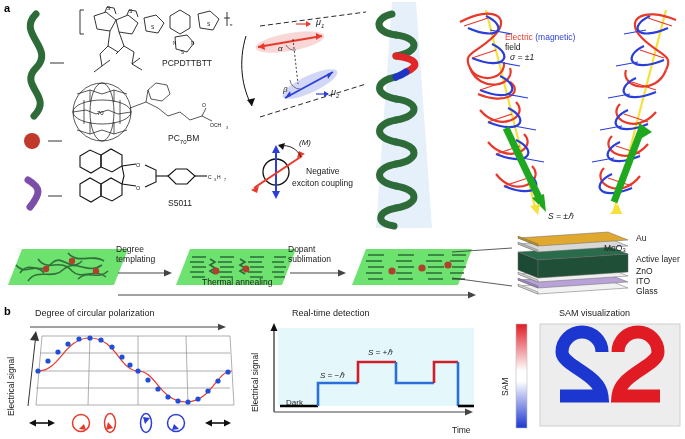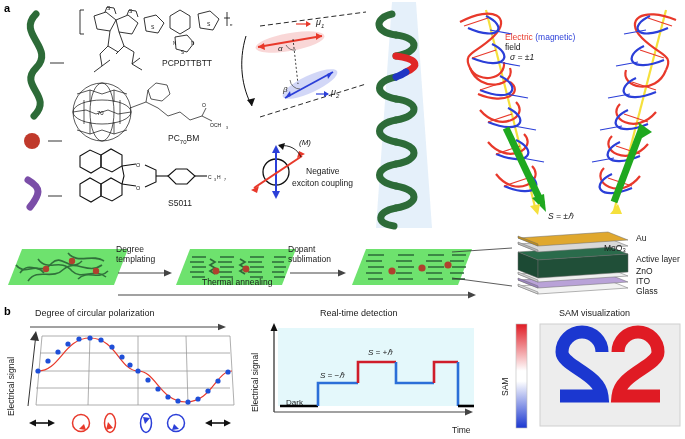--- a/index.html
+++ b/index.html
@@ -405,21 +405,21 @@
       <circle cx="152" cy="11" r="8.5" stroke="#2b3fd8" stroke-width="1.5" fill="none"></circle>
       <polygon points="148,18 155,17 150,12" fill="#2b3fd8"></polygon>
     </g>
     <g>
       <line x1="184" y1="11" x2="204" y2="11" stroke="#111" stroke-width="1.6"></line>
       <polygon points="181,11 188,7.5 188,14.5" fill="#111"></polygon>
       <polygon points="207,11 200,7.5 200,14.5" fill="#111"></polygon>
     </g>
   </svg>
 
-  <div class="abs lbl" style="left:320px;top:308px;font-size:9px;">Real-time detection</div>
+  <div class="abs lbl" style="left:292px;top:308px;font-size:9px;">Real-time detection</div>
   <div class="vert abs lbl" style="left:250px;top:334px;height:78px;font-size:8.5px;">Electrical signal</div>
   <svg class="abs" style="left:262px;top:322px;" width="215" height="108" viewBox="0 0 215 108">
     <rect x="16" y="6" width="196" height="78" fill="#e4f8fb"></rect>
     <line x1="12" y1="90" x2="12" y2="4" stroke="#111" stroke-width="1.1"></line>
     <polygon points="12,1 8.5,9 15.5,9" fill="#111"></polygon>
     <line x1="12" y1="90" x2="205" y2="90" stroke="#444" stroke-width="1.1"></line>
     <polygon points="211,90 203,86.5 203,93.5" fill="#444"></polygon>
     <g fill="none" stroke-width="2.6" stroke-linecap="butt">
       <path d="M18 84 L56 84" stroke="#000000"></path>
       <path d="M56 84 L56 61 L96 61" stroke="#2b6fd8"></path>

